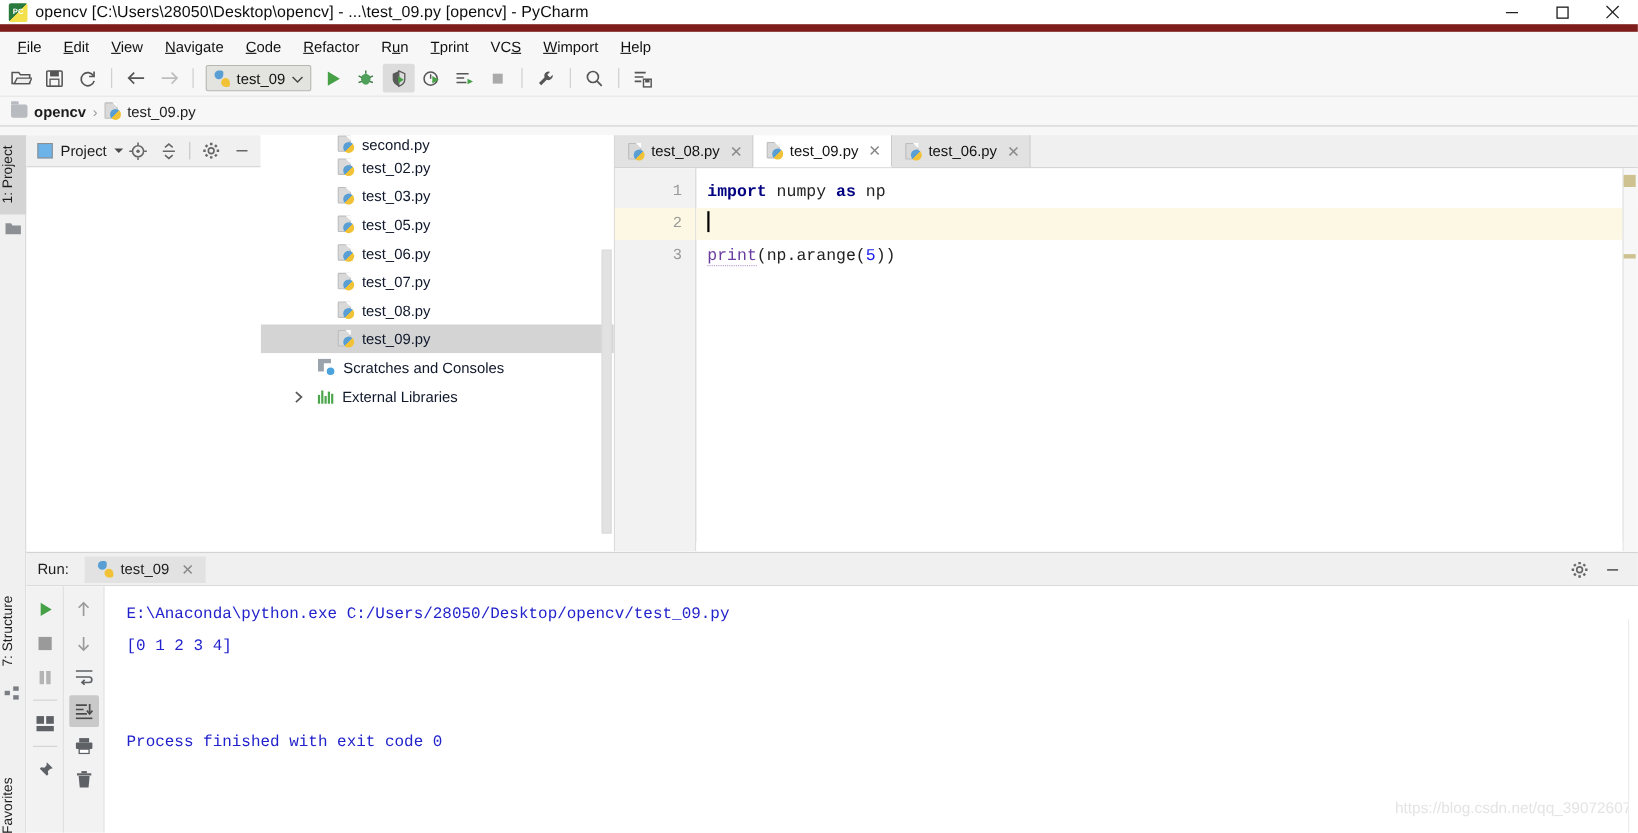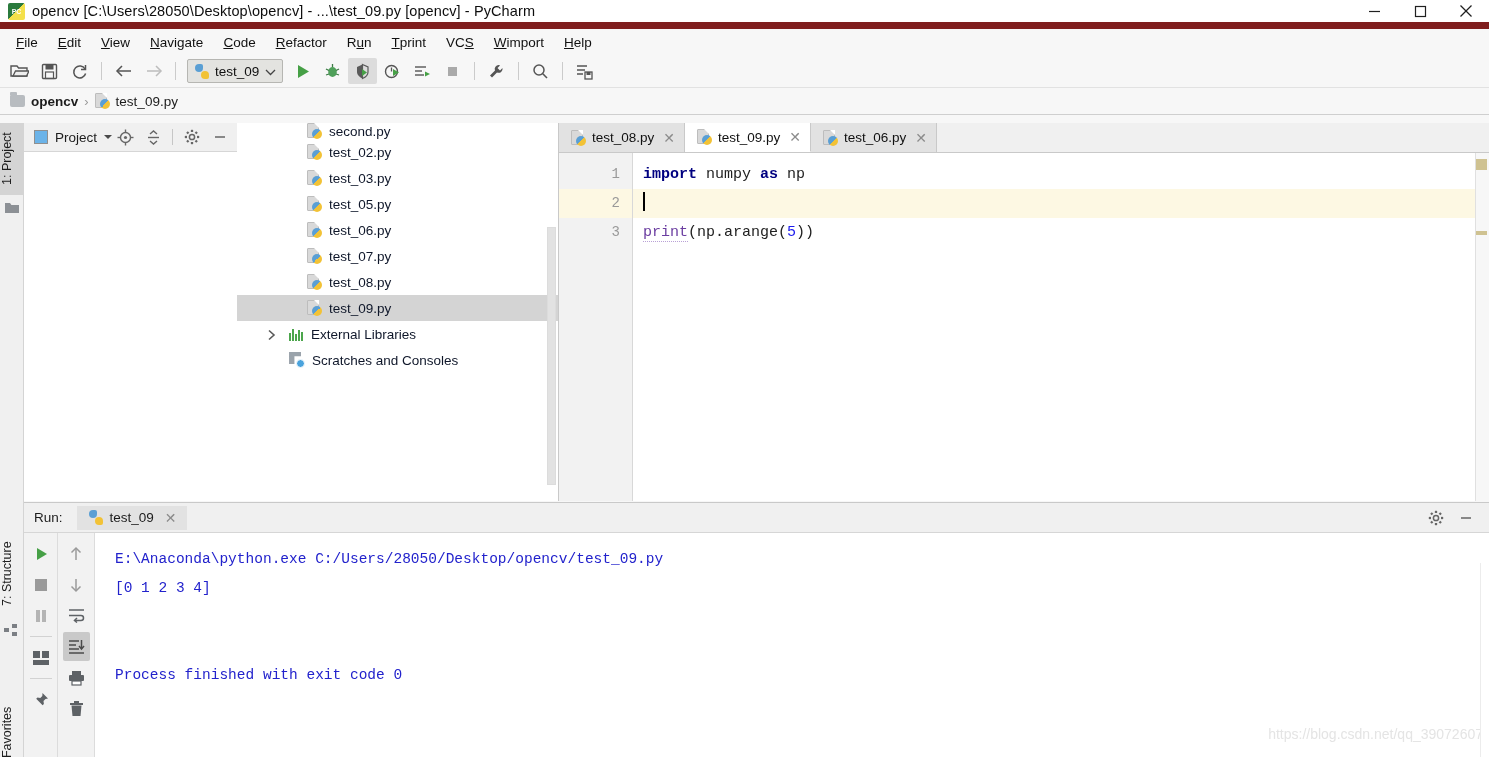--- a/index.html
+++ b/index.html
@@ -512,40 +512,40 @@
           <span>test_08.py</span>
         </div>
         <div class="trow selected">
           <span class="pyfile-icon">
               <span class="sheet"></span>
               <span class="pb"></span>
             </span>
           <span>test_09.py</span>
         </div>
         <div class="trow lvl1">
+          <span class="scratch-icon">
+              <span class="bk"></span>
+              <span class="cl"></span>
+            </span>
+          <span>Scratches and Consoles</span>
+        </div>
+        <div class="trow lvl1">
           <span class="arrow">
             <svg width="10" height="12" viewBox="0 0 10 12">
                 <polyline points="2,1.5 7,6 2,10.5" fill="none" stroke="#5a5a5a" stroke-width="1.6"></polyline>
               </svg>
           </span>
           <span class="lib-icon">
               <span style="height:8px"></span>
               <span style="height:12px"></span>
               <span style="height:7px"></span>
               <span style="height:11px"></span>
               <span style="height:9px"></span>
             </span>
           <span>External Libraries</span>
-        </div>
-        <div class="trow lvl1">
-          <span class="scratch-icon">
-              <span class="bk"></span>
-              <span class="cl"></span>
-            </span>
-          <span>Scratches and Consoles</span>
         </div>
 
         <div class="pp-scroll">
           <div class="pp-scroll-thumb"></div>
         </div>
       </div>
     </div>
 
     <div class="editor-area">
       <div class="tabbar">

